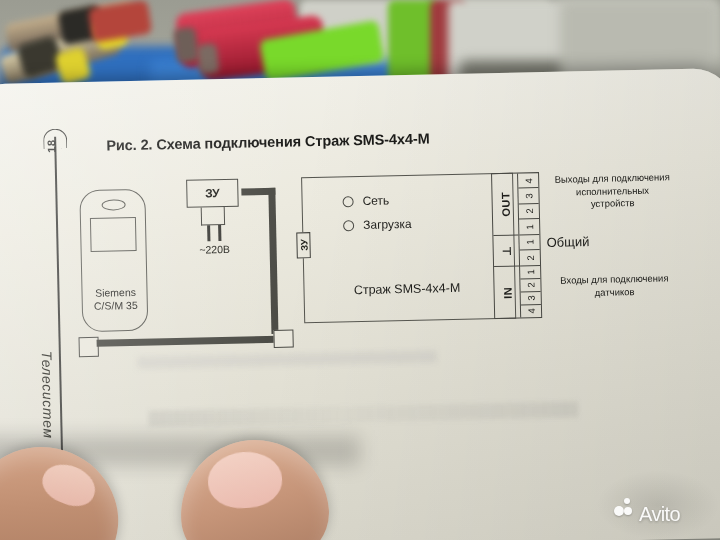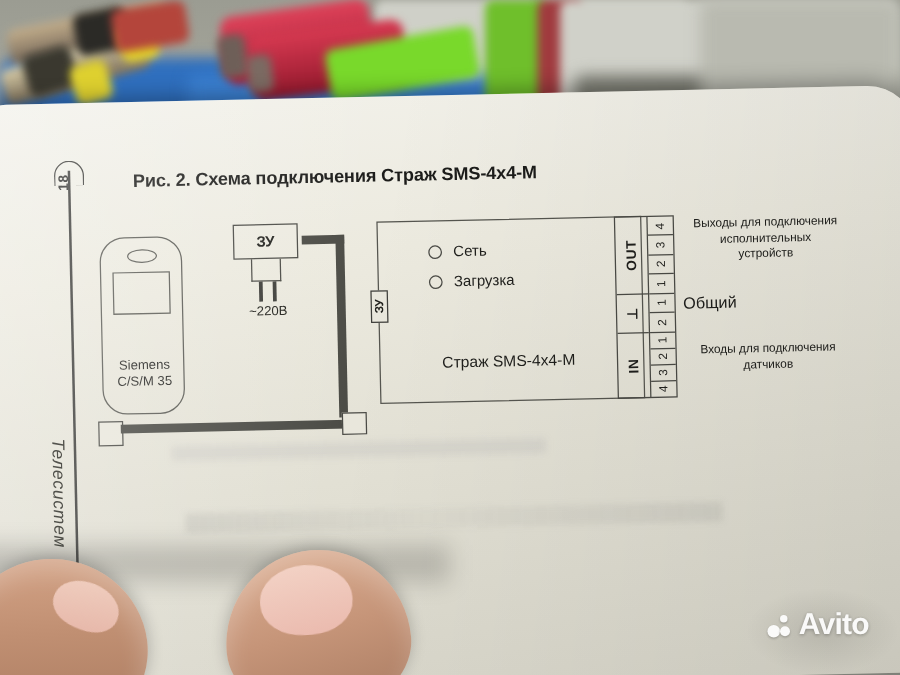--- a/index.html
+++ b/index.html
@@ -187,22 +187,22 @@
 
   
   .avito { position:absolute; left:614px; top:488px; display:flex;
            align-items:center; gap:5px; opacity:.92; }
   .avito-dots { position:relative; width:20px; height:18px; }
   .avito-dots i { position:absolute; background:#fff; border-radius:50%; display:block;
                   box-shadow:0 1px 2px rgba(0,0,0,.25); }
   .ad1 { left:0; top:9px; width:10px; height:10px; }
   .ad2 { left:10px; top:1px; width:6px; height:6px; }
   .ad3 { left:10px; top:10px; width:8px; height:8px; }
-  .avito-word { font-size:24px; font-weight:700; color:#fff; letter-spacing:-.6px;
-                text-shadow:0 1px 3px rgba(0,0,0,.30); line-height:1; }
+  .avito-word { font-size:20px; font-weight:400; color:#fff; letter-spacing:-.6px;
+                text-shadow:0 1px 3px rgba(0,0,0,.30); line-height:1;margin-top:16px; }
   .avito-fade { position:absolute; left:596px; top:470px; width:124px; height:70px;
                 background:radial-gradient(ellipse at center,rgba(0,0,0,.10),transparent 70%); }
 </style>
 </head>
 <body>
 
 <div class="photo">
 
   <div class="bg">
     <div class="bgobj wall"></div>

